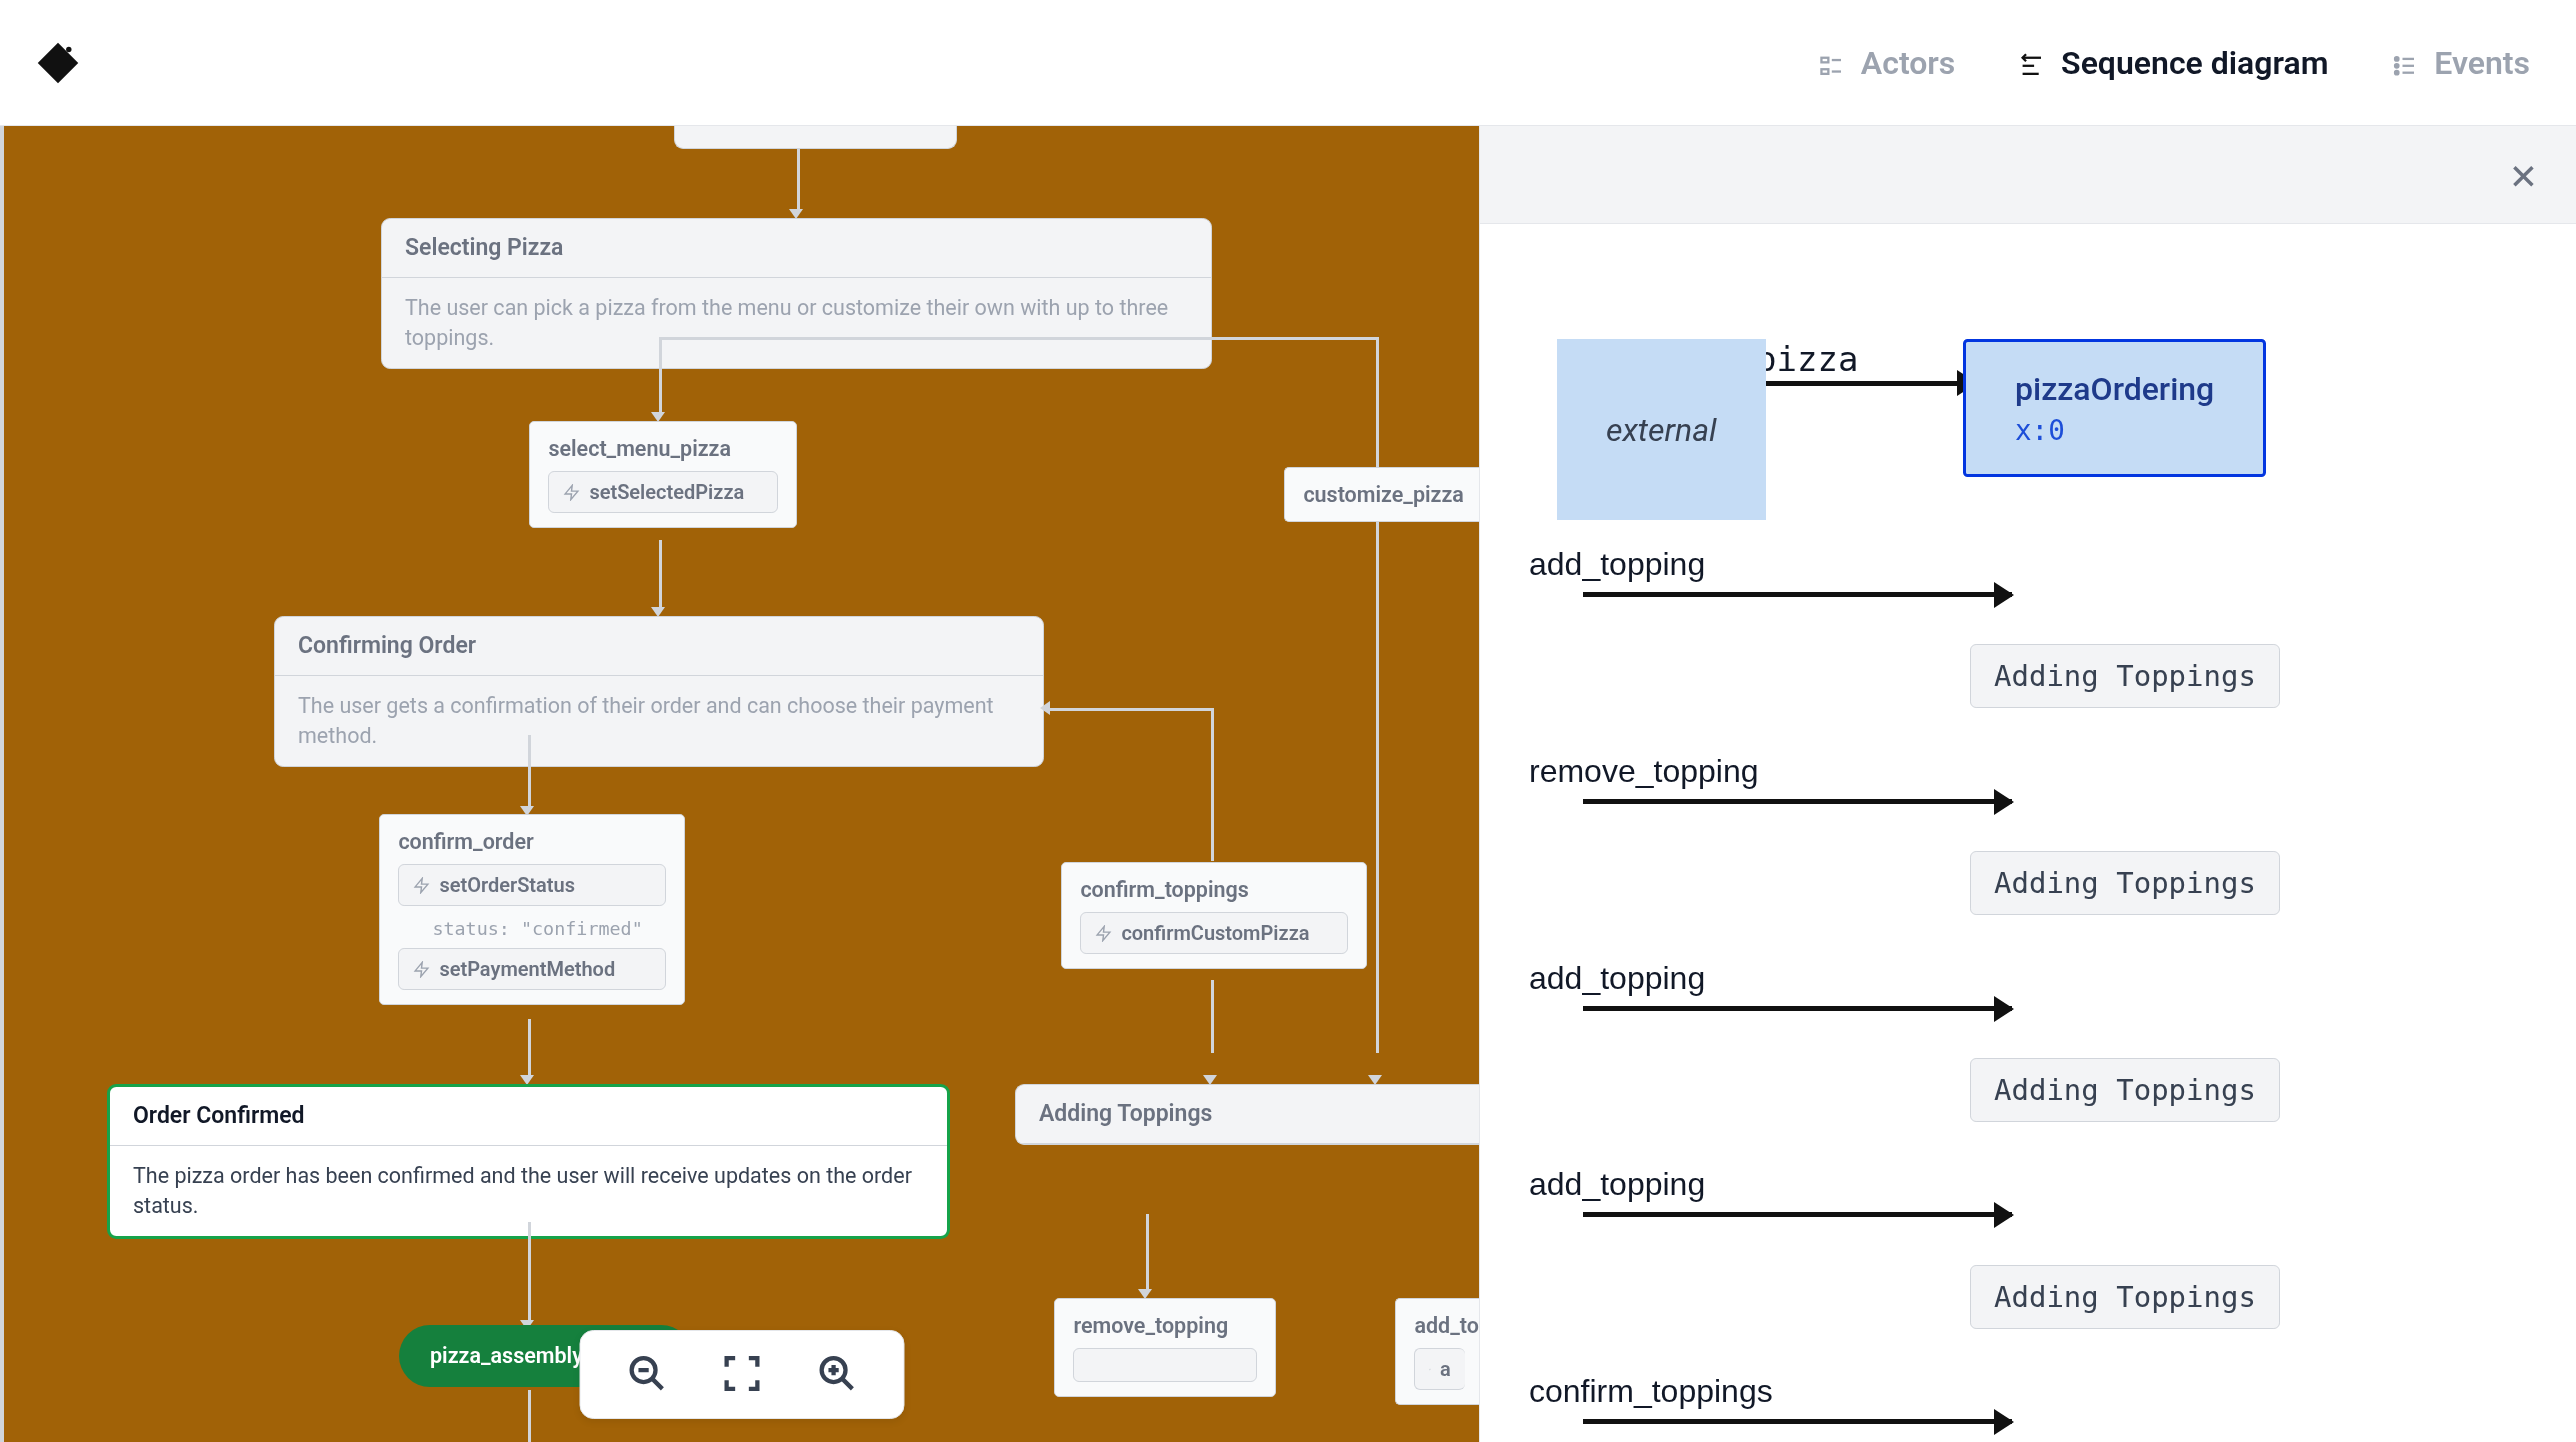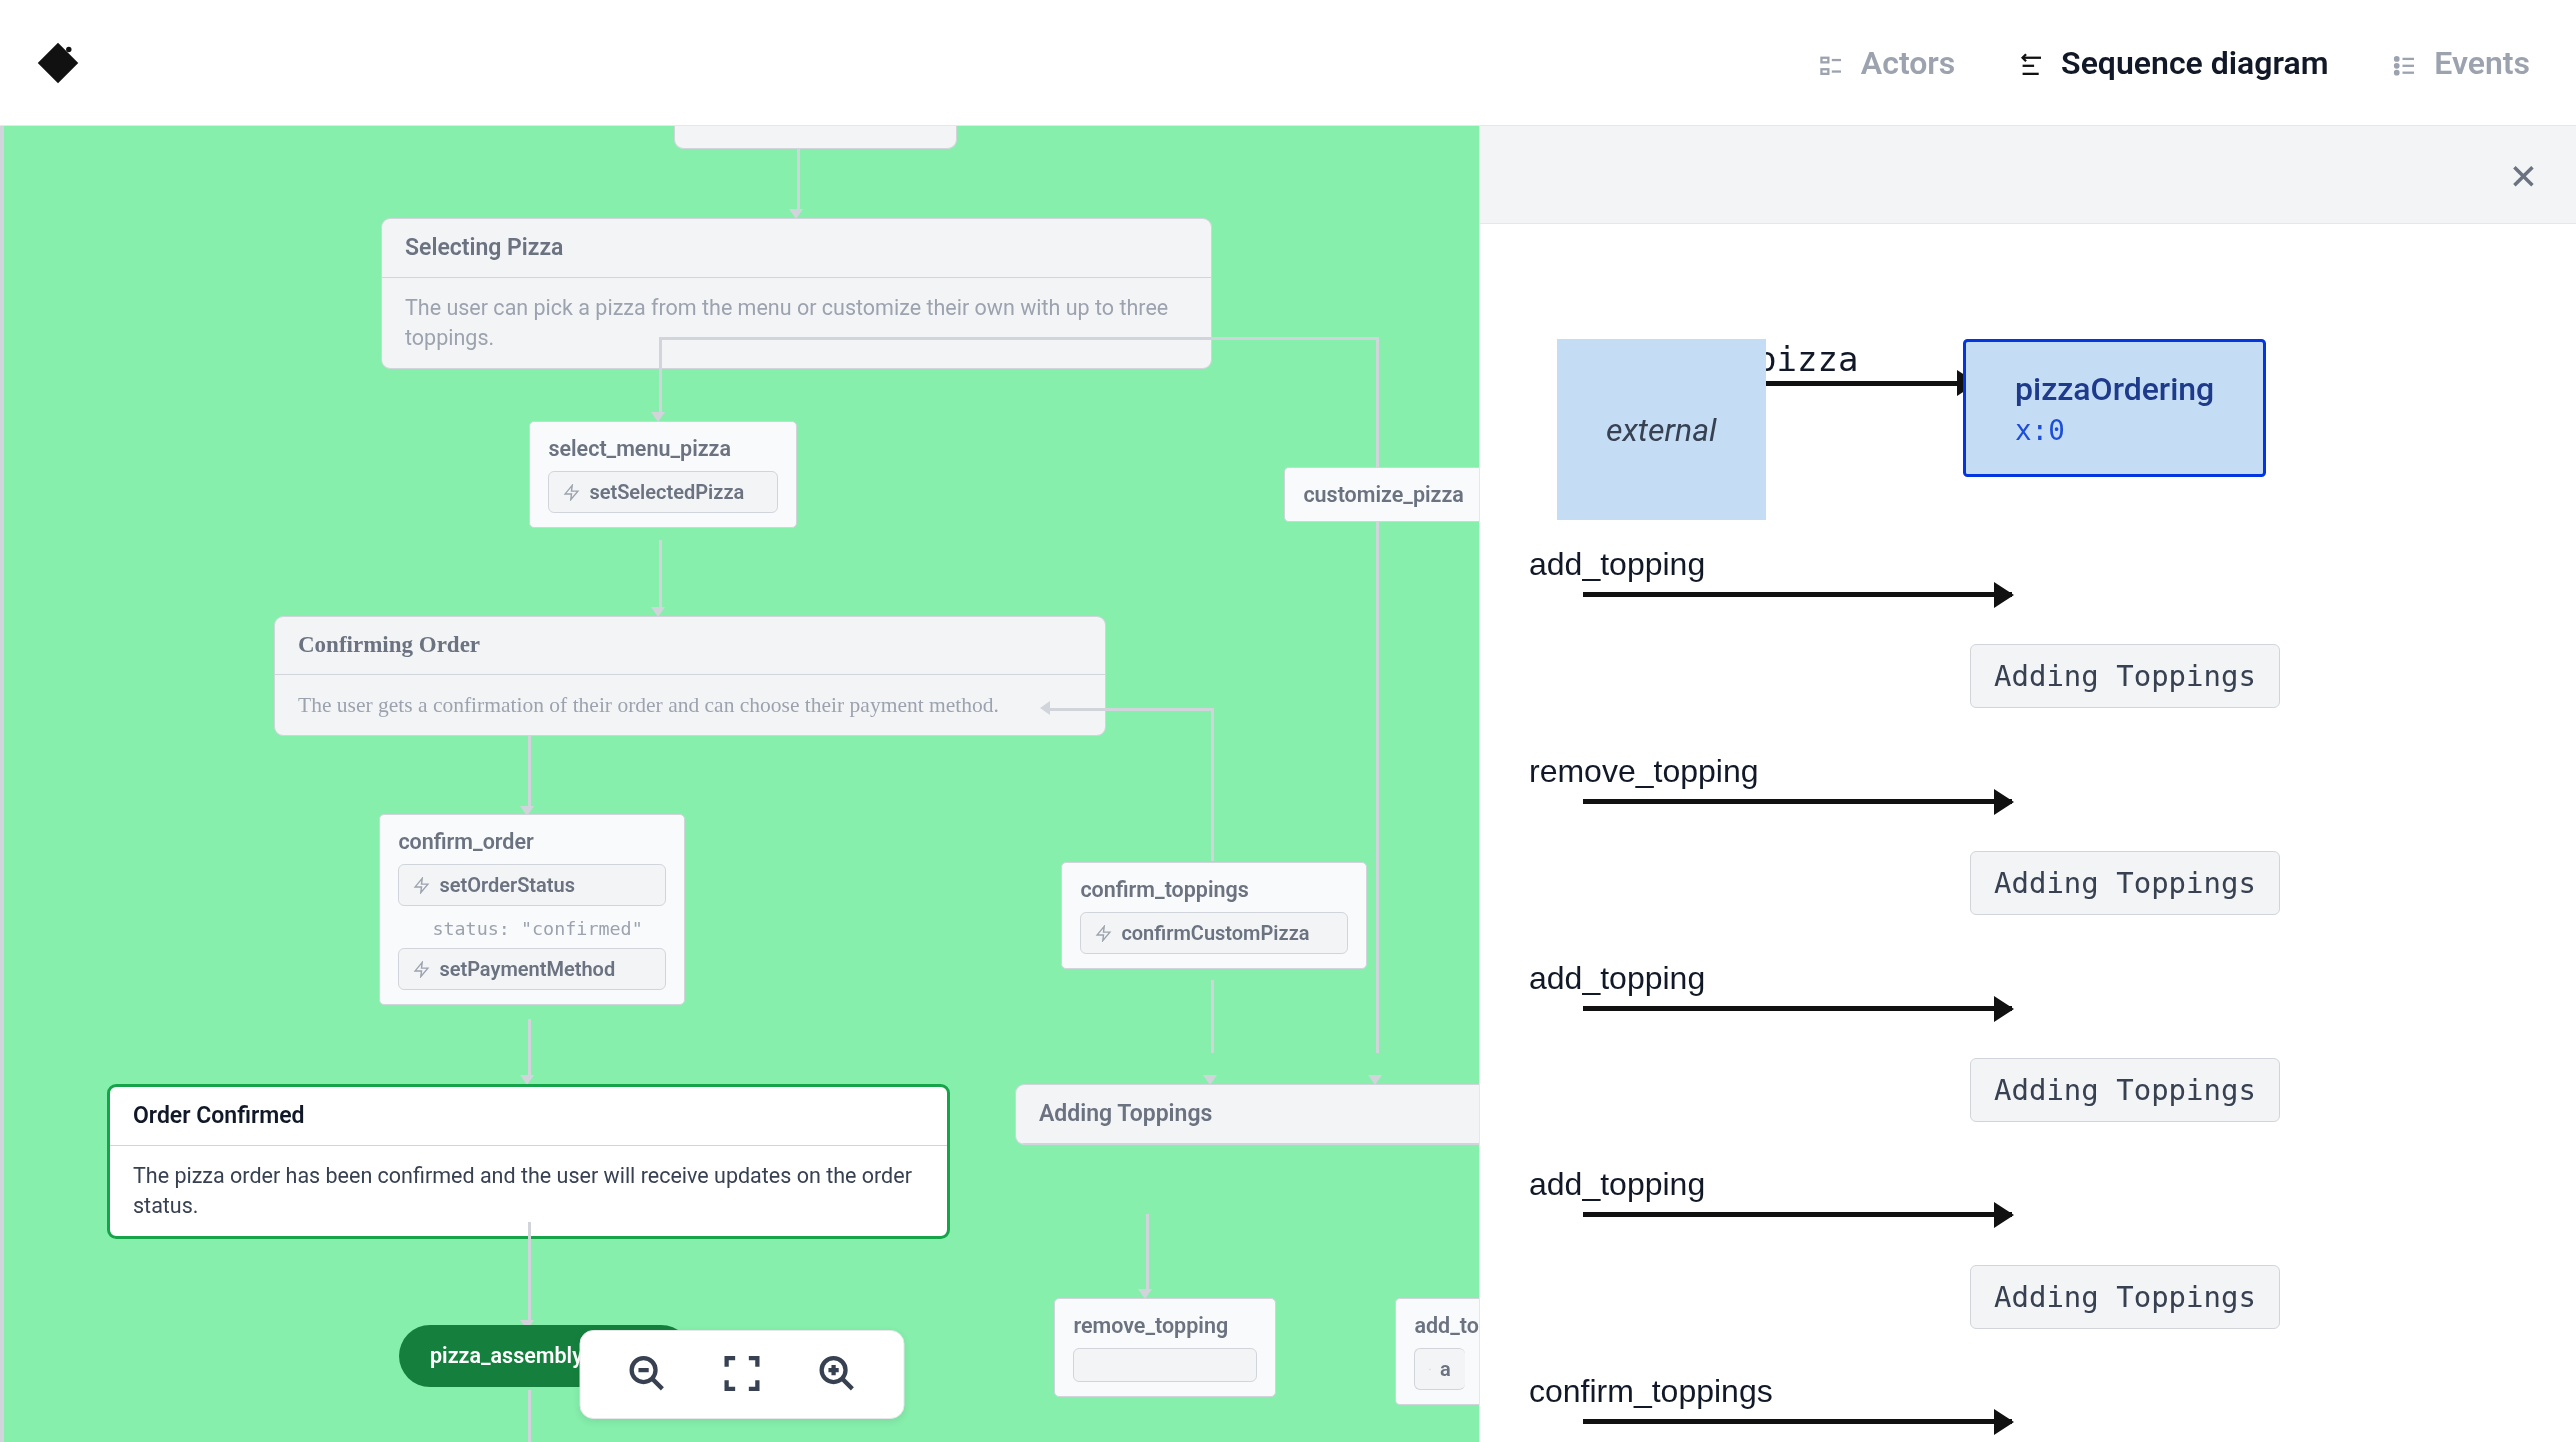--- a/index.html
+++ b/index.html
@@ -41,21 +41,21 @@
 }
 .nav-item.active { color: #111827; }
 .nav-icon { width: 31px; height: 31px; display: flex; align-items: center; justify-content: center; }
 
 .main {
   display: flex;
   height: calc(100% - 126px);
 }
 .diagram-pane {
   flex: 0 0 1479px;
-  background: #86efac;
+  background: #a16207;
   position: relative;
   overflow: hidden;
   border-left: 4.6px solid #d1d5db;
 }
 
 
 .state-box {
   position: absolute;
   background: #f3f4f6;
   border: 1.5px solid #d1d5db;
@@ -353,21 +353,21 @@
       </div>
     </div>
 
     <div class="transition-box" style="top:341px; left:1280px; width:199px; border-right:none; border-top-right-radius:0; border-bottom-right-radius:0;">
       <div class="transition-label" style="margin-bottom:0;">customize_pizza</div>
     </div>
 
     <div class="line" style="top:414px; left:655px; width:3.1px; height:69px;"></div>
     <div class="arrow-down" style="top:481px; left:647px;"></div>
 
-    <div class="state-box" style="top:490px; left:270px; width:832px;font-family:Liberation Serif, serif;">
+    <div class="state-box" style="top:490px; left:270px; width:770px;">
       <div class="state-title">Confirming Order</div>
       <div class="state-desc">The user gets a confirmation of their order and can choose their payment method.</div>
     </div>
 
     <div class="line" style="top:582px; left:1040px; width:169px; height:3.1px;"></div>
     <div style="position:absolute; top:575px; left:1036px; width:0;height:0;border-top:7.7px solid transparent;border-bottom:7.7px solid transparent;border-right:10.7px solid #d1d5db;"></div>
 
     <div class="line" style="top:609px; left:524px; width:3.1px; height:73px;"></div>
     <div class="arrow-down" style="top:680px; left:516px;"></div>
 

